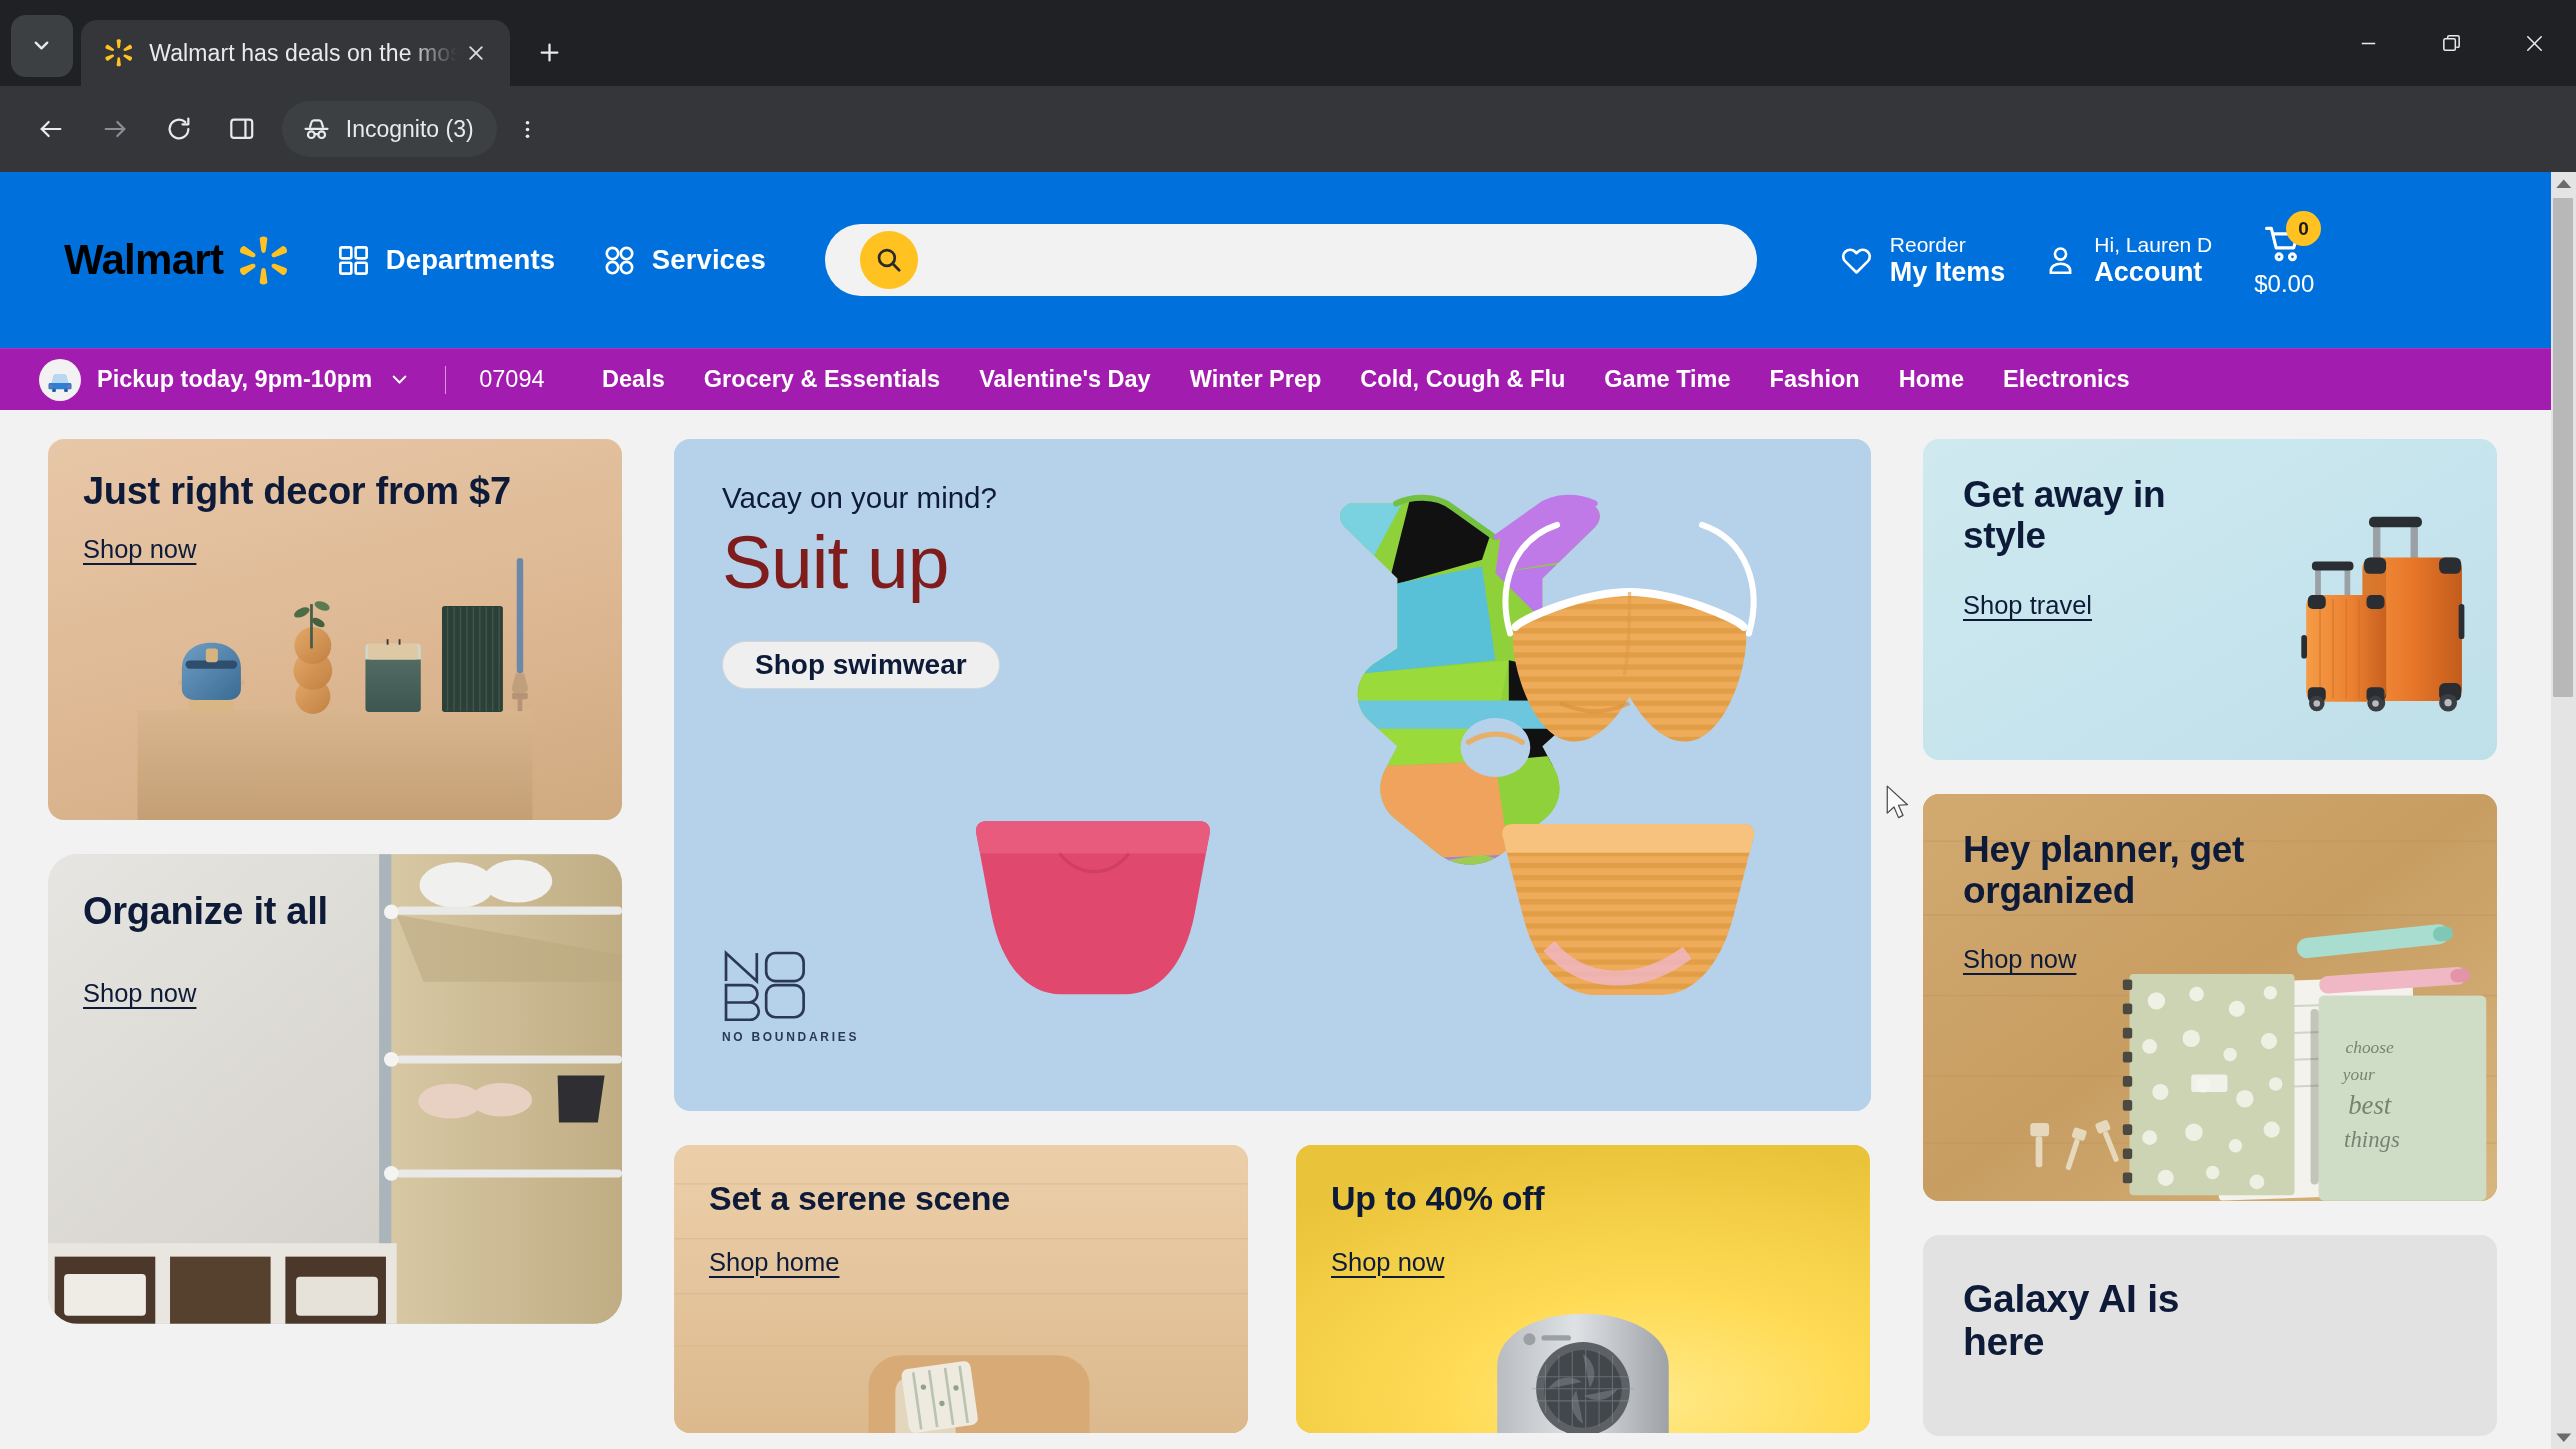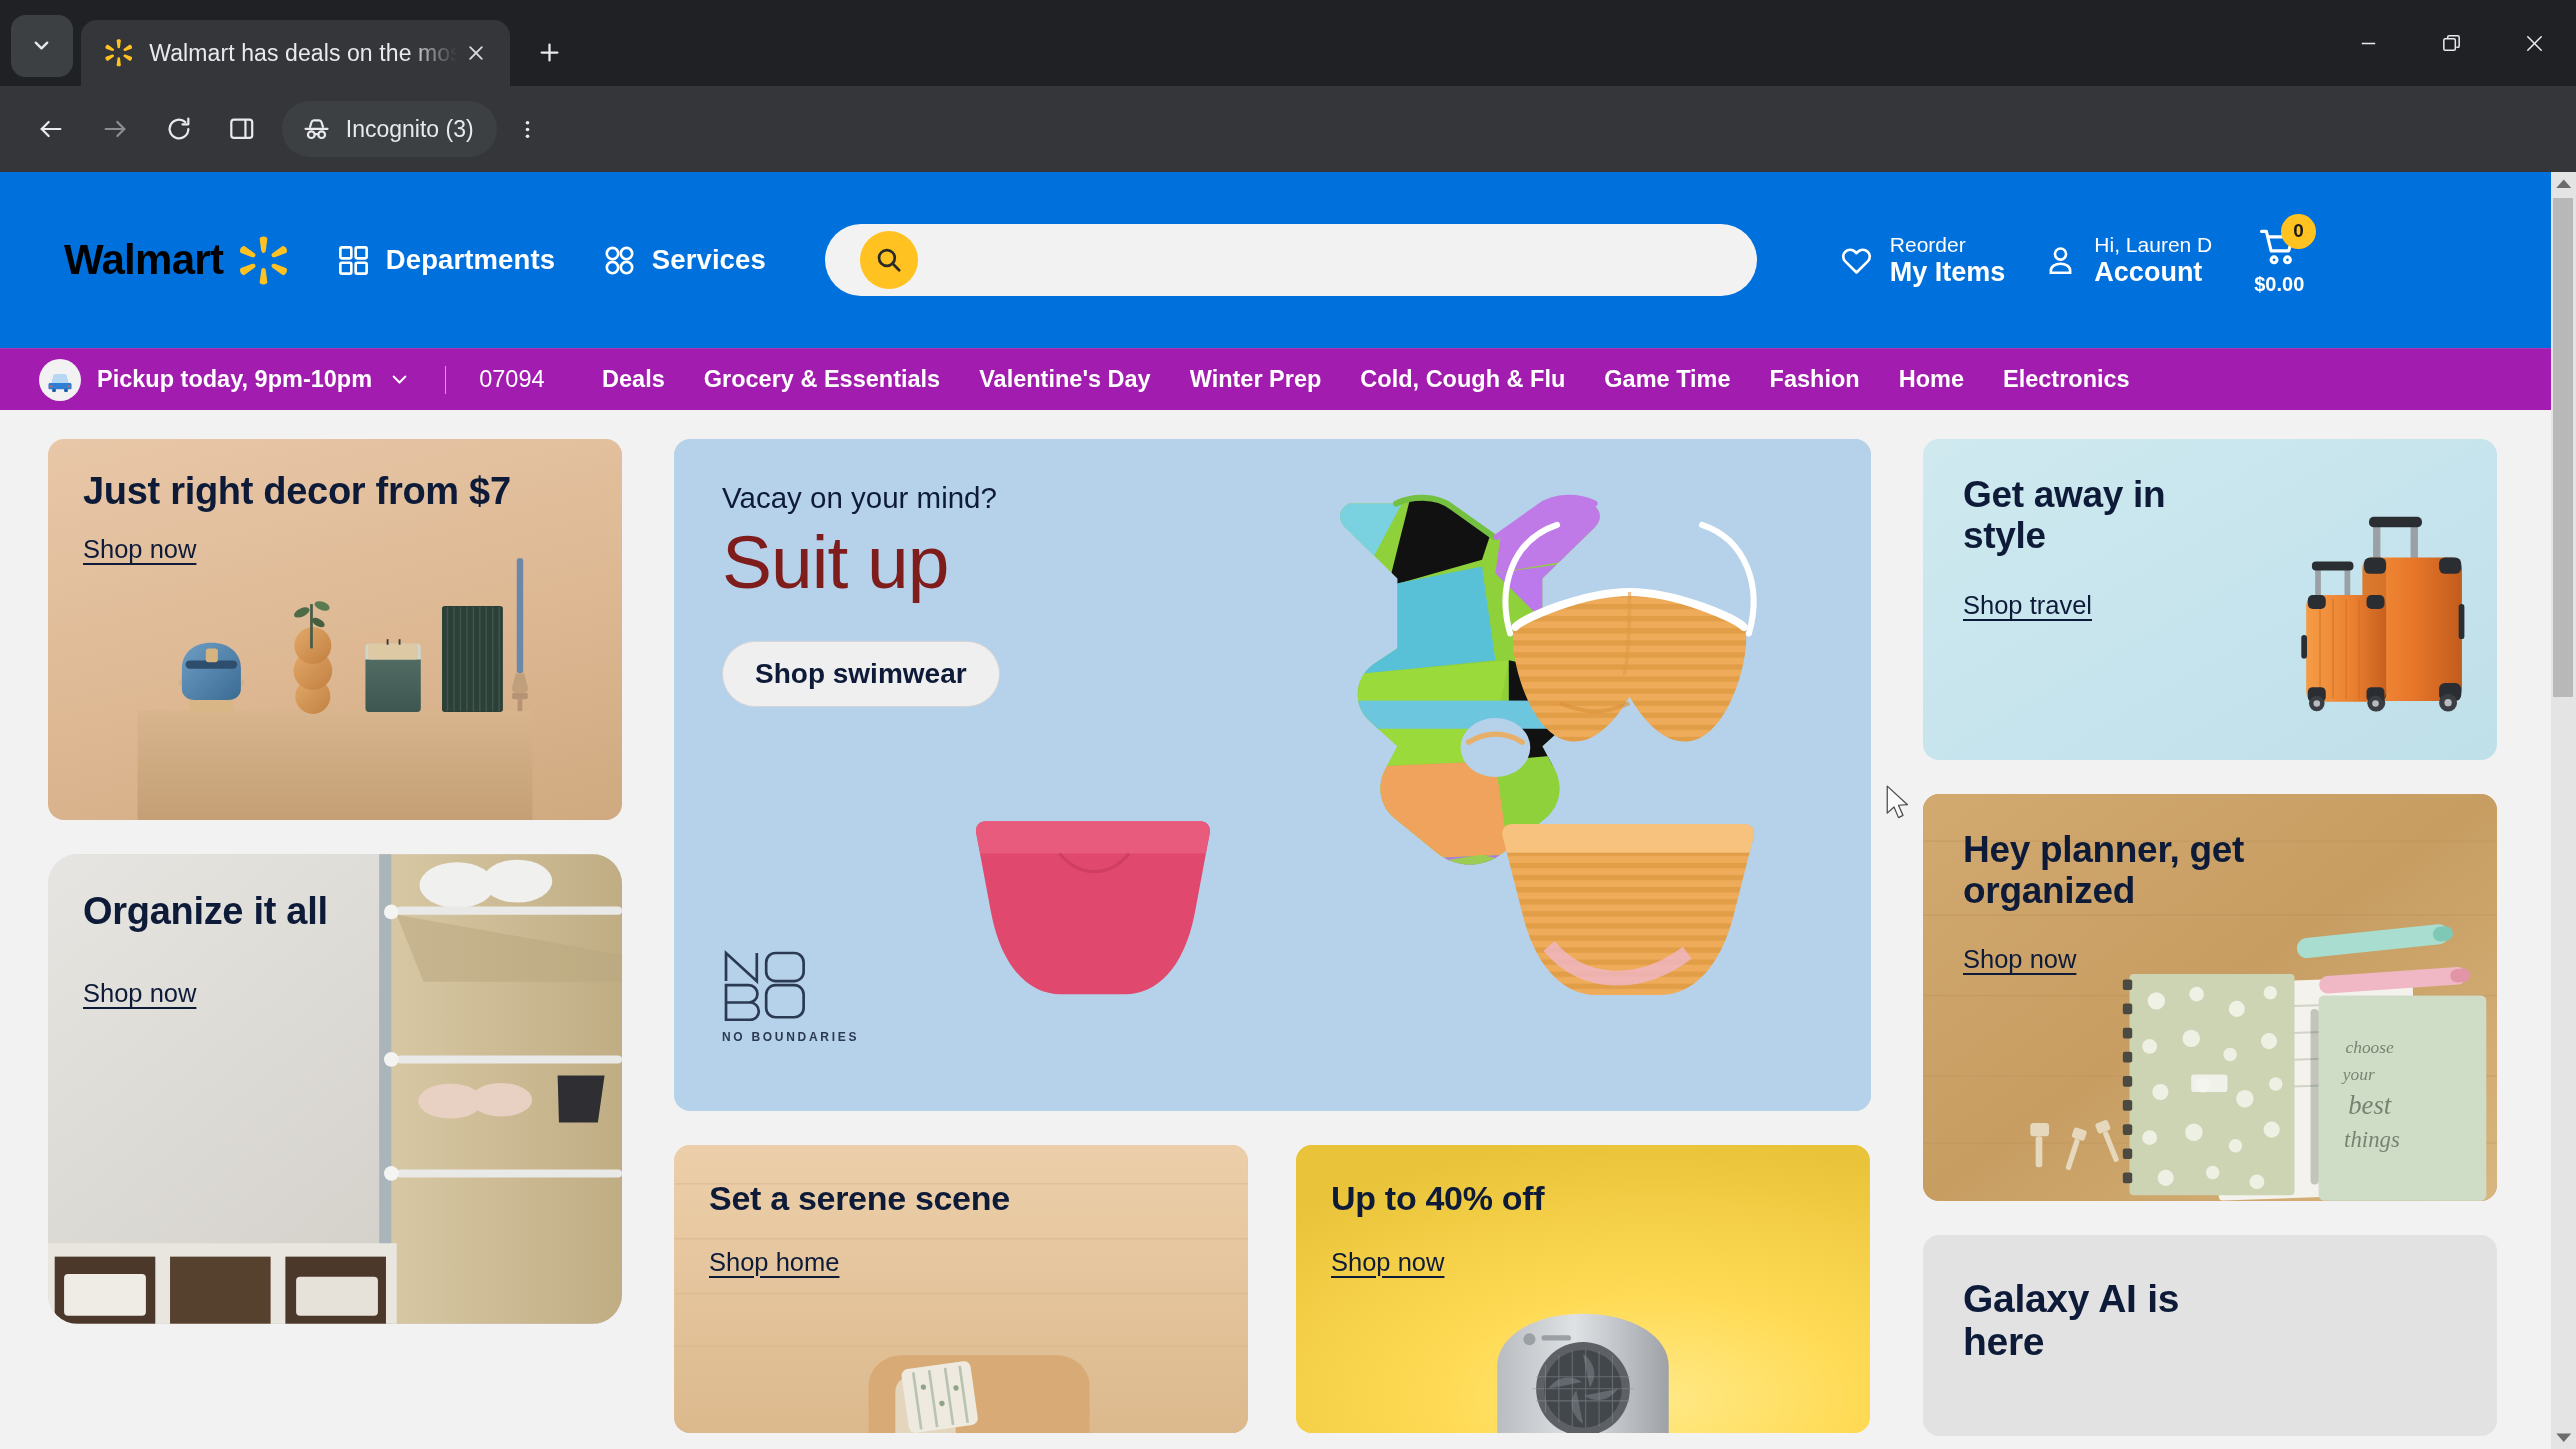--- a/index.html
+++ b/index.html
@@ -110,21 +110,21 @@
   .hdr-acct .stack { display: flex; flex-direction: column; line-height: 1.12; }
   .hdr-acct .top { font-size: 21px; font-weight: 400; }
   .hdr-acct .bot { font-size: 27px; font-weight: 700; }
   .cart-block { margin-left: 42px; display: flex; flex-direction: column; align-items: center; color: #fff; position: relative; }
   .cart-icon { width: 44px; height: 42px; position: relative; }
   .cart-badge {
     position: absolute; top: -10.7px; right: -14.8px; width: 35px; height: 35px; border-radius: 50%;
     background: #ffc220; color: #1a1a1a; font-size: 19px; font-weight: 700;
     display: flex; align-items: center; justify-content: center;
   }
-  .cart-total { font-size: 20px; margin-top: 6px; font-weight: 700; }
+  .cart-total { font-size: 24px; margin-top: 6px; font-weight: 400; }
 
   
   .wm-subnav { background: #a21caf; height: 62px; display: flex; align-items: center; padding: 0 0 0 39px; border-top: 0.7px solid rgba(255,255,255,.10); }
   .pickup { display: flex; align-items: center; gap: 16px; color: #fff; flex: 0 0 auto; }
   .pickup-avatar { width: 42px; height: 42px; border-radius: 50%; background: #f2f2f2; display:flex; align-items:center; justify-content:center; flex:0 0 42px; overflow:hidden;}
   .pickup-text { font-size: 23.5px; font-weight: 700; white-space: nowrap; }
   .chev { width: 23px; height: 23px; }
   .divider-v { width: 1.3px; height: 28px; background: rgba(255,255,255,.55); margin: 0 17.4px; }
   .zip { font-size: 23.5px; color: #fff; font-weight: 400; }
   .catnav { display: flex; align-items: center; gap: 0; margin-left: 38px; flex: 1 1 auto; }
@@ -153,21 +153,21 @@
   .c-organize { height: 470px; background: linear-gradient(120deg,#e3e1dd 0%, #d8d5cf 46%, #cfccc5 100%); padding: 36px 35px; border-radius: 30px; }
   .c-organize .card-title { max-width: 295px; }
   .c-organize .card-link { margin-top: 47px; }
 
   
   .c-hero { height: 672px; background: #b6d1ea; display: flex; position: relative; }
   .hero-left { width: 470px; padding: 42px 0 0 48px; position: relative; z-index: 3; }
   .hero-eyebrow { font-size: 29.5px; color: #0d1b39; }
   .hero-head { font-size: 75px; font-weight: 400; color: #7f1d1d; letter-spacing: -1px; margin-top: 8px; line-height: 1.06; }
   .hero-btn {
-    margin-top: 39px; height: 66px; background: #efefef; border-radius: 34px; display: inline-flex;
+    margin-top: 39px; height: 48px; background: #efefef; border-radius: 34px; display: inline-flex;
     align-items: center; padding: 0 32px; font-size: 28px; font-weight: 700; color: #0d1b39;
     border: 1.3px solid #d6d6d6;
   }
   .nobo { position: absolute; left: 48px; bottom: 67px; z-index: 3; }
   .nobo-mark { width: 87px; }
   .nobo-sub { font-size: 12px; letter-spacing: 2.7px; color: #2b3a52; margin-top: 6.7px; font-weight: 700; }
   .hero-img { position: absolute; right: 0; top: 0; bottom: 0; width: 939px; }
 
   
   .center-bottom { display: grid; grid-template-columns: 574px 574px; gap: 0 48px; }

